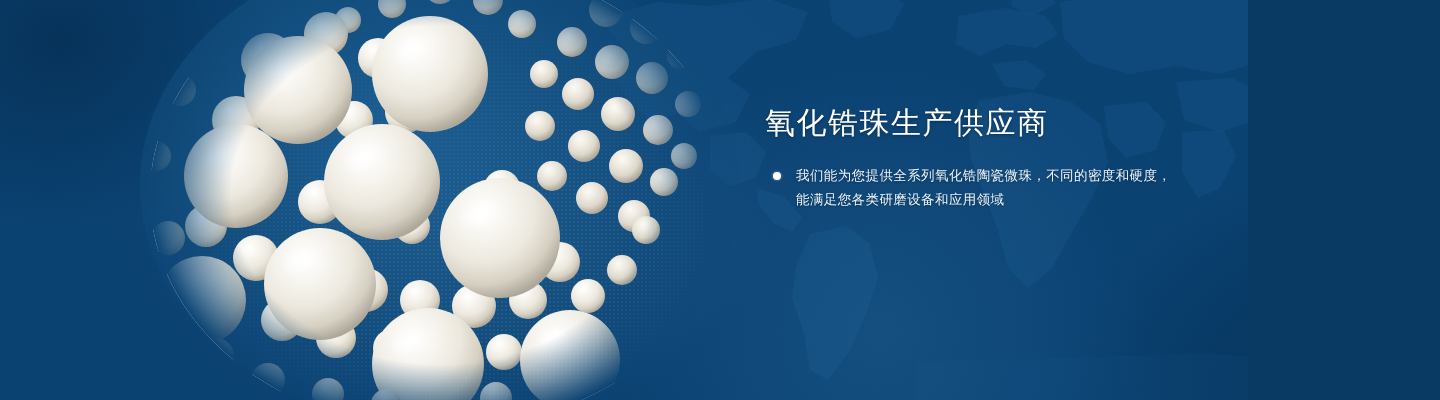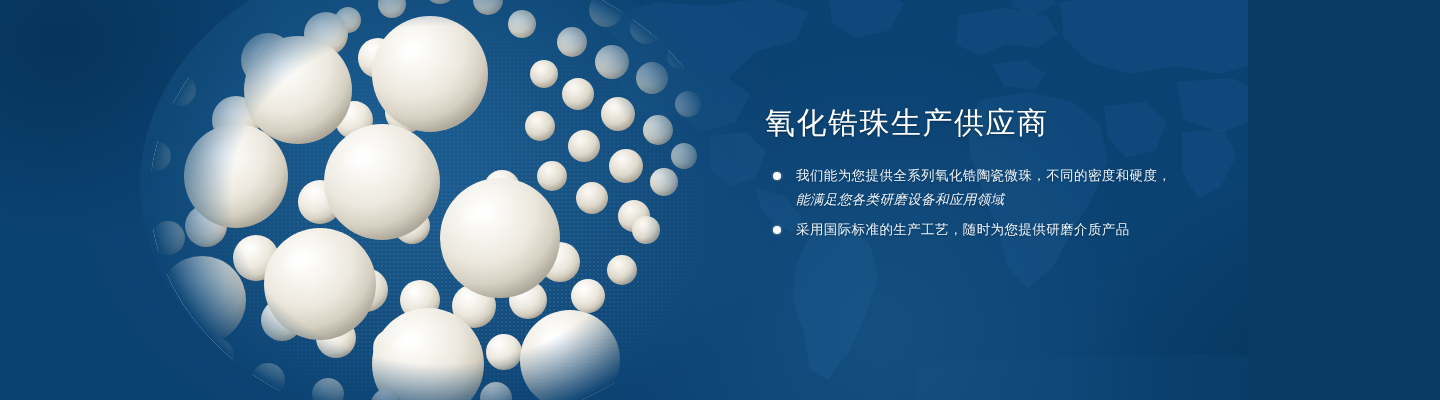--- a/index.html
+++ b/index.html
@@ -121,21 +121,21 @@
     position: absolute;
     left: 8px;
     top: 8px;
     width: 8px;
     height: 8px;
     border-radius: 50%;
     background: #ffffff;
     box-shadow: 0 0 3px rgba(255,255,255,0.45);
   }
   .btext { display: block; }
-  .btext .l2 { display: block; font-style: italic; }
+  .btext .l2 { display: block; }
 </style>
 </head>
 <body>
 
 <div class="banner">
 
   <div class="bg-base"></div>
   <div class="bg-glow"></div>
 
   <div class="worldmap">
@@ -335,23 +335,17 @@
 
       <li class="bullet">
         <span class="dot"></span>
         <span class="btext">
           <span>我们能为您提供全系列氧化锆陶瓷微珠，不同的密度和硬度，</span>
           <span class="l2">能满足您各类研磨设备和应用领域</span>
         </span>
       </li>
 
 
-      <li class="bullet">
-        <span class="dot"></span>
-        <span class="btext">
-          <span>采用国际标准的生产工艺，随时为您提供研磨介质产品</span>
-        </span>
-      </li>
 
     </ul>
   </div>
 
 </div>
 
 </body></html>

